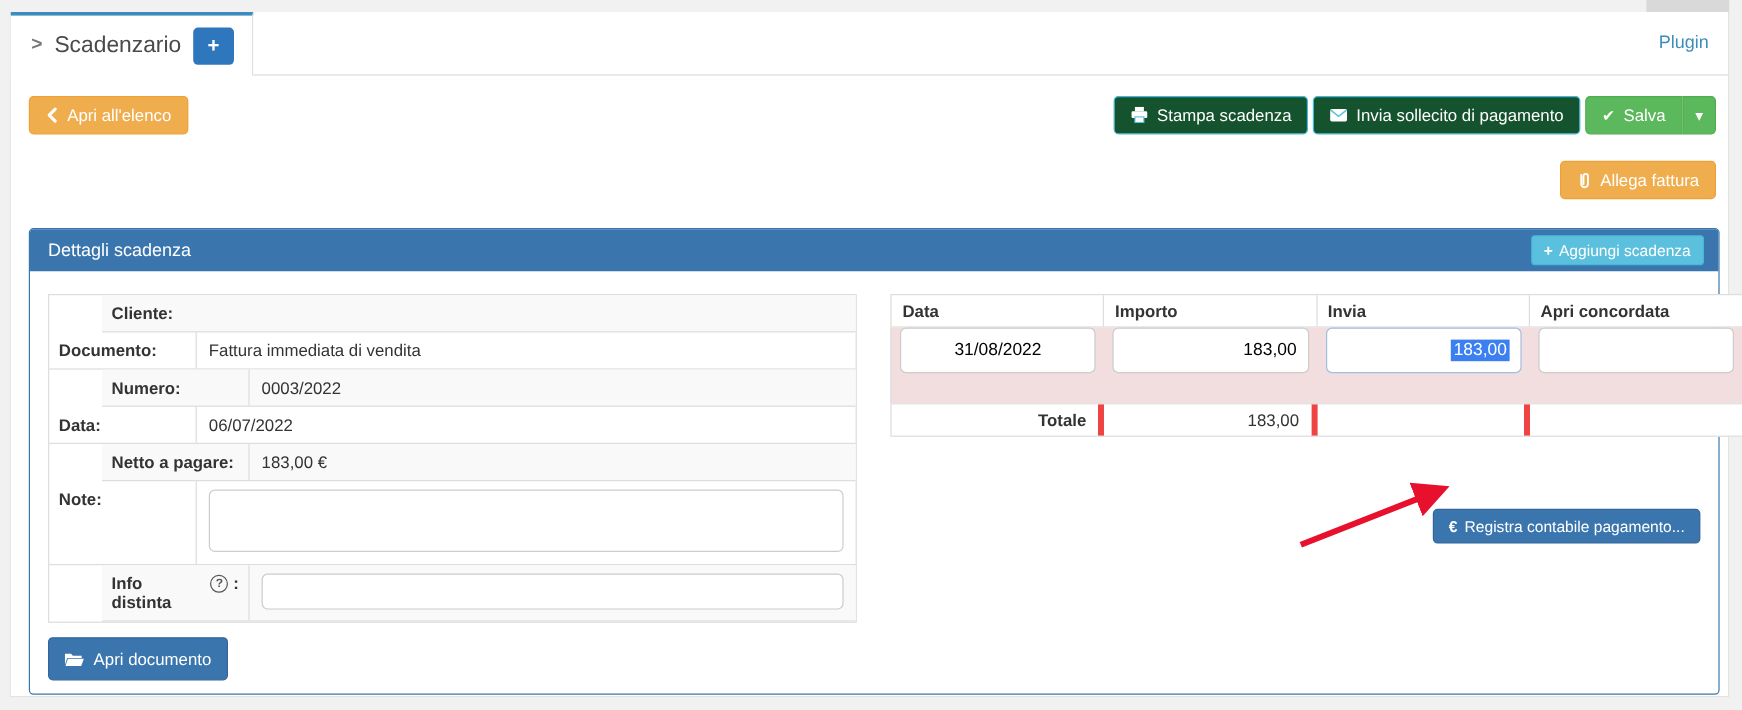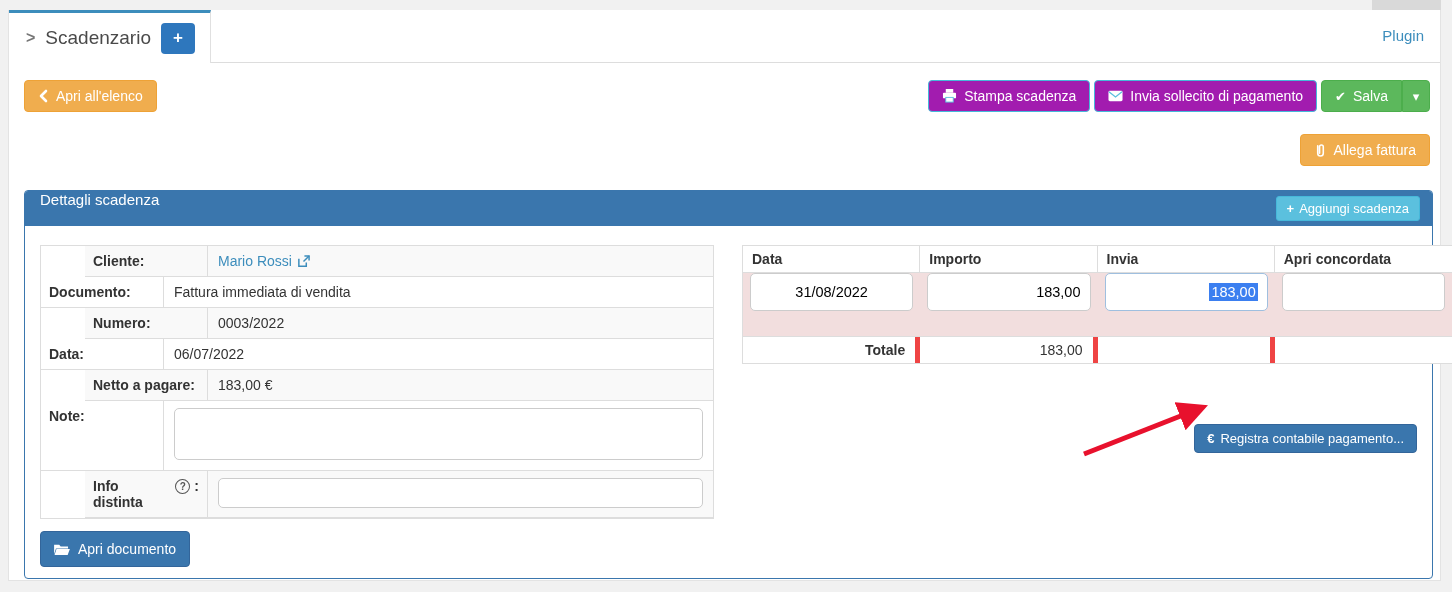--- a/index.html
+++ b/index.html
@@ -32,37 +32,37 @@
     display:flex; align-items:center; justify-content:center; cursor:pointer;
   }
   .plugin-link { position:absolute; right:16px; top:17px; color:#3c8dbc; font-size:15px; text-decoration:none; cursor:pointer; }
   
   .btn {
     display:inline-flex; align-items:center; gap:7px; height:32px; padding:0 13px;
     border-radius:4px; color:#fff; font-size:14px; cursor:pointer; white-space:nowrap;
     border:1px solid transparent;
   }
   .btn-warning { background:#f0ad4e; border-color:#eea236; }
-  .btn-info    { background:#a21caf; border-color:#46b8da; }
+  .btn-info    { background:#14532d; border-color:#46b8da; }
   .btn-success { background:#5cb85c; border-color:#4cae4c; }
   .toolbar-left  { position:absolute; left:15px; top:70px; }
   .toolbar-right { position:absolute; right:10px; top:70px; display:flex; gap:4px; }
   .attach-row    { position:absolute; right:10px; top:124px; }
   .split { display:flex; }
   .split .btn-main  { border-radius:4px 0 0 4px; }
   .split .btn-caret { width:28px; padding:0; justify-content:center; border-radius:0 4px 4px 0; border-left:1px solid #4cae4c; }
   .icon-glyph { font-size:13px; }
   
   .panel {
     position:absolute; left:15px; top:180px; width:1409px; height:389px;
     border:1px solid #3a76ad; border-radius:4px; background:#fff;
   }
   .panel-header {
     height:35px; background:#3a76ad; border-radius:3px 3px 0 0;
-    display:flex; padding:0 15px; color:#fff; font-size:15px; position:relative;
+    display:flex; align-items:center; padding:0 15px; color:#fff; font-size:15px; position:relative;
   }
   .add-scadenza {
     position:absolute; right:12px; top:5px; height:25px;
     background:#5bc0de; border:1px solid #46b8da; border-radius:3px;
     color:#fff; font-size:13px; padding:0 10px; display:flex; align-items:center; gap:5px; cursor:pointer;
   }
   .panel-body { position:relative; height:353px; }
   
   .dtable {
     position:absolute; left:15px; top:19px; width:674px;
@@ -189,30 +189,20 @@
         <span class="bold">+</span>
         <span>Aggiungi scadenza</span>
       </span>
     </div>
 
     <div class="panel-body">
 
       <div class="dtable">
         <div class="drow odd">
           <div class="dlabel">Cliente:</div>
-          <div class="dvalue">
-            <a class="link">
-              <span>Mario Rossi</span>
-              <svg width="13" height="13" viewBox="0 0 14 14">
-                <path d="M2 4 v8 h8 v-4" fill="none" stroke="#3c8dbc" stroke-width="1.6"></path>
-                <path d="M8 1 h5 v5" fill="none" stroke="#3c8dbc" stroke-width="1.6"></path>
-                <path d="M13 1 L7 7" fill="none" stroke="#3c8dbc" stroke-width="1.6"></path>
-              </svg>
-            </a>
-          </div>
         </div>
         <div class="drow">
           <div class="dlabel">Documento:</div>
           <div class="dvalue">Fattura immediata di vendita</div>
         </div>
         <div class="drow odd">
           <div class="dlabel">Numero:</div>
           <div class="dvalue">0003/2022</div>
         </div>
         <div class="drow">

